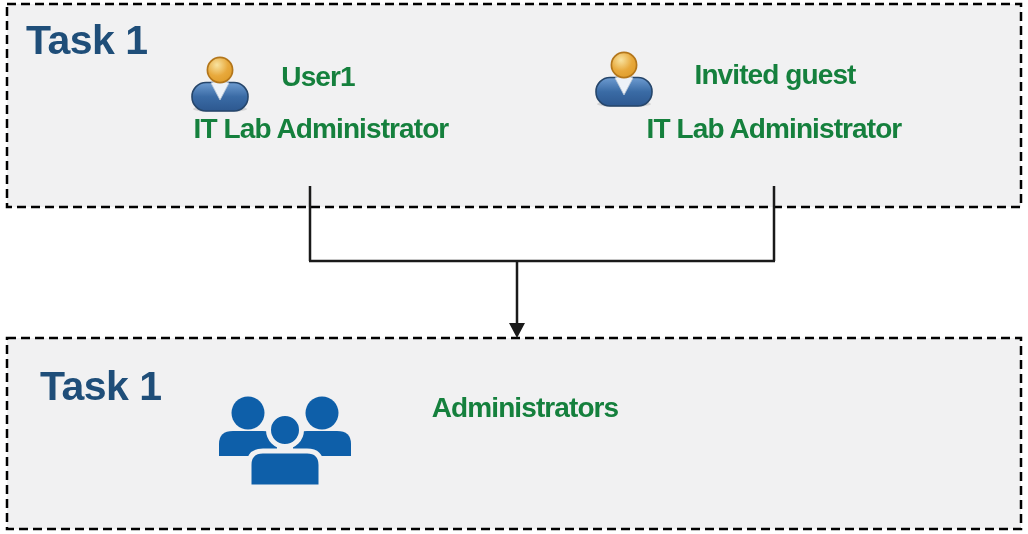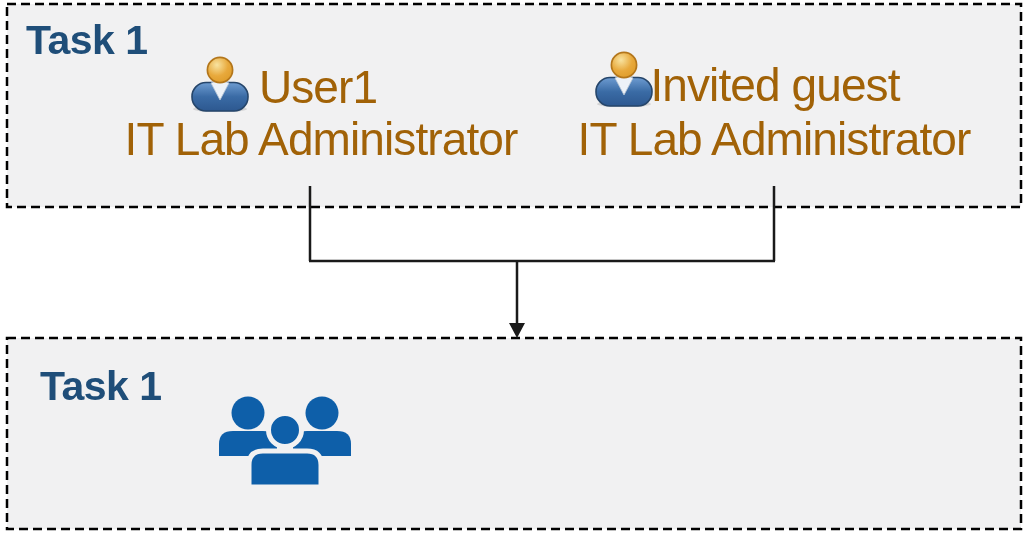--- a/index.html
+++ b/index.html
@@ -9,22 +9,22 @@
     -webkit-font-smoothing:antialiased;
   }
   .stage{position:relative;width:1028px;height:534px;overflow:hidden;}
   .bg-svg{position:absolute;left:0;top:0;}
   .abs{position:absolute;}
   .task-label{
     font-size:41px;font-weight:bold;color:#1F4E79;
     line-height:1.1;letter-spacing:-0.5px;white-space:nowrap;
   }
   .body-text{
-    font-size:46px;color:#a16207;line-height:1.15;
-    letter-spacing:-0.9px;white-space:nowrap;
+    font-size:28px;color:#15803d;line-height:1.15;
+    letter-spacing:-0.9px;white-space:nowrap;font-weight:bold;
   }
   .centered{transform:translateX(-50%);text-align:center;}
   .group-name{line-height:42px;}
 </style>
 </head>
 <body>
 
 <div class="stage">
 
   <svg class="bg-svg" width="1028" height="534" viewBox="0 0 1028 534">
@@ -76,15 +76,16 @@
     <circle cx="107" cy="20" r="16.5"></circle>
     <path d="M78,63 L78,51 Q78,38 92,38 L122,38 Q136,38 136,51 L136,63 Z"></path>
 
     <g stroke="#F1F1F2" stroke-width="5">
       <circle cx="70" cy="37" r="16.5"></circle>
       <path d="M34,94 L34,72 Q34,58 48,58 L92,58 Q106,58 106,72 L106,94 Z"></path>
     </g>
   </svg>
 
   <div class="abs body-text centered group-name" style="left:525px;top:387px;">
+    <div>Administrators</div>
   </div>
 
 </div>
 
 </body></html>

